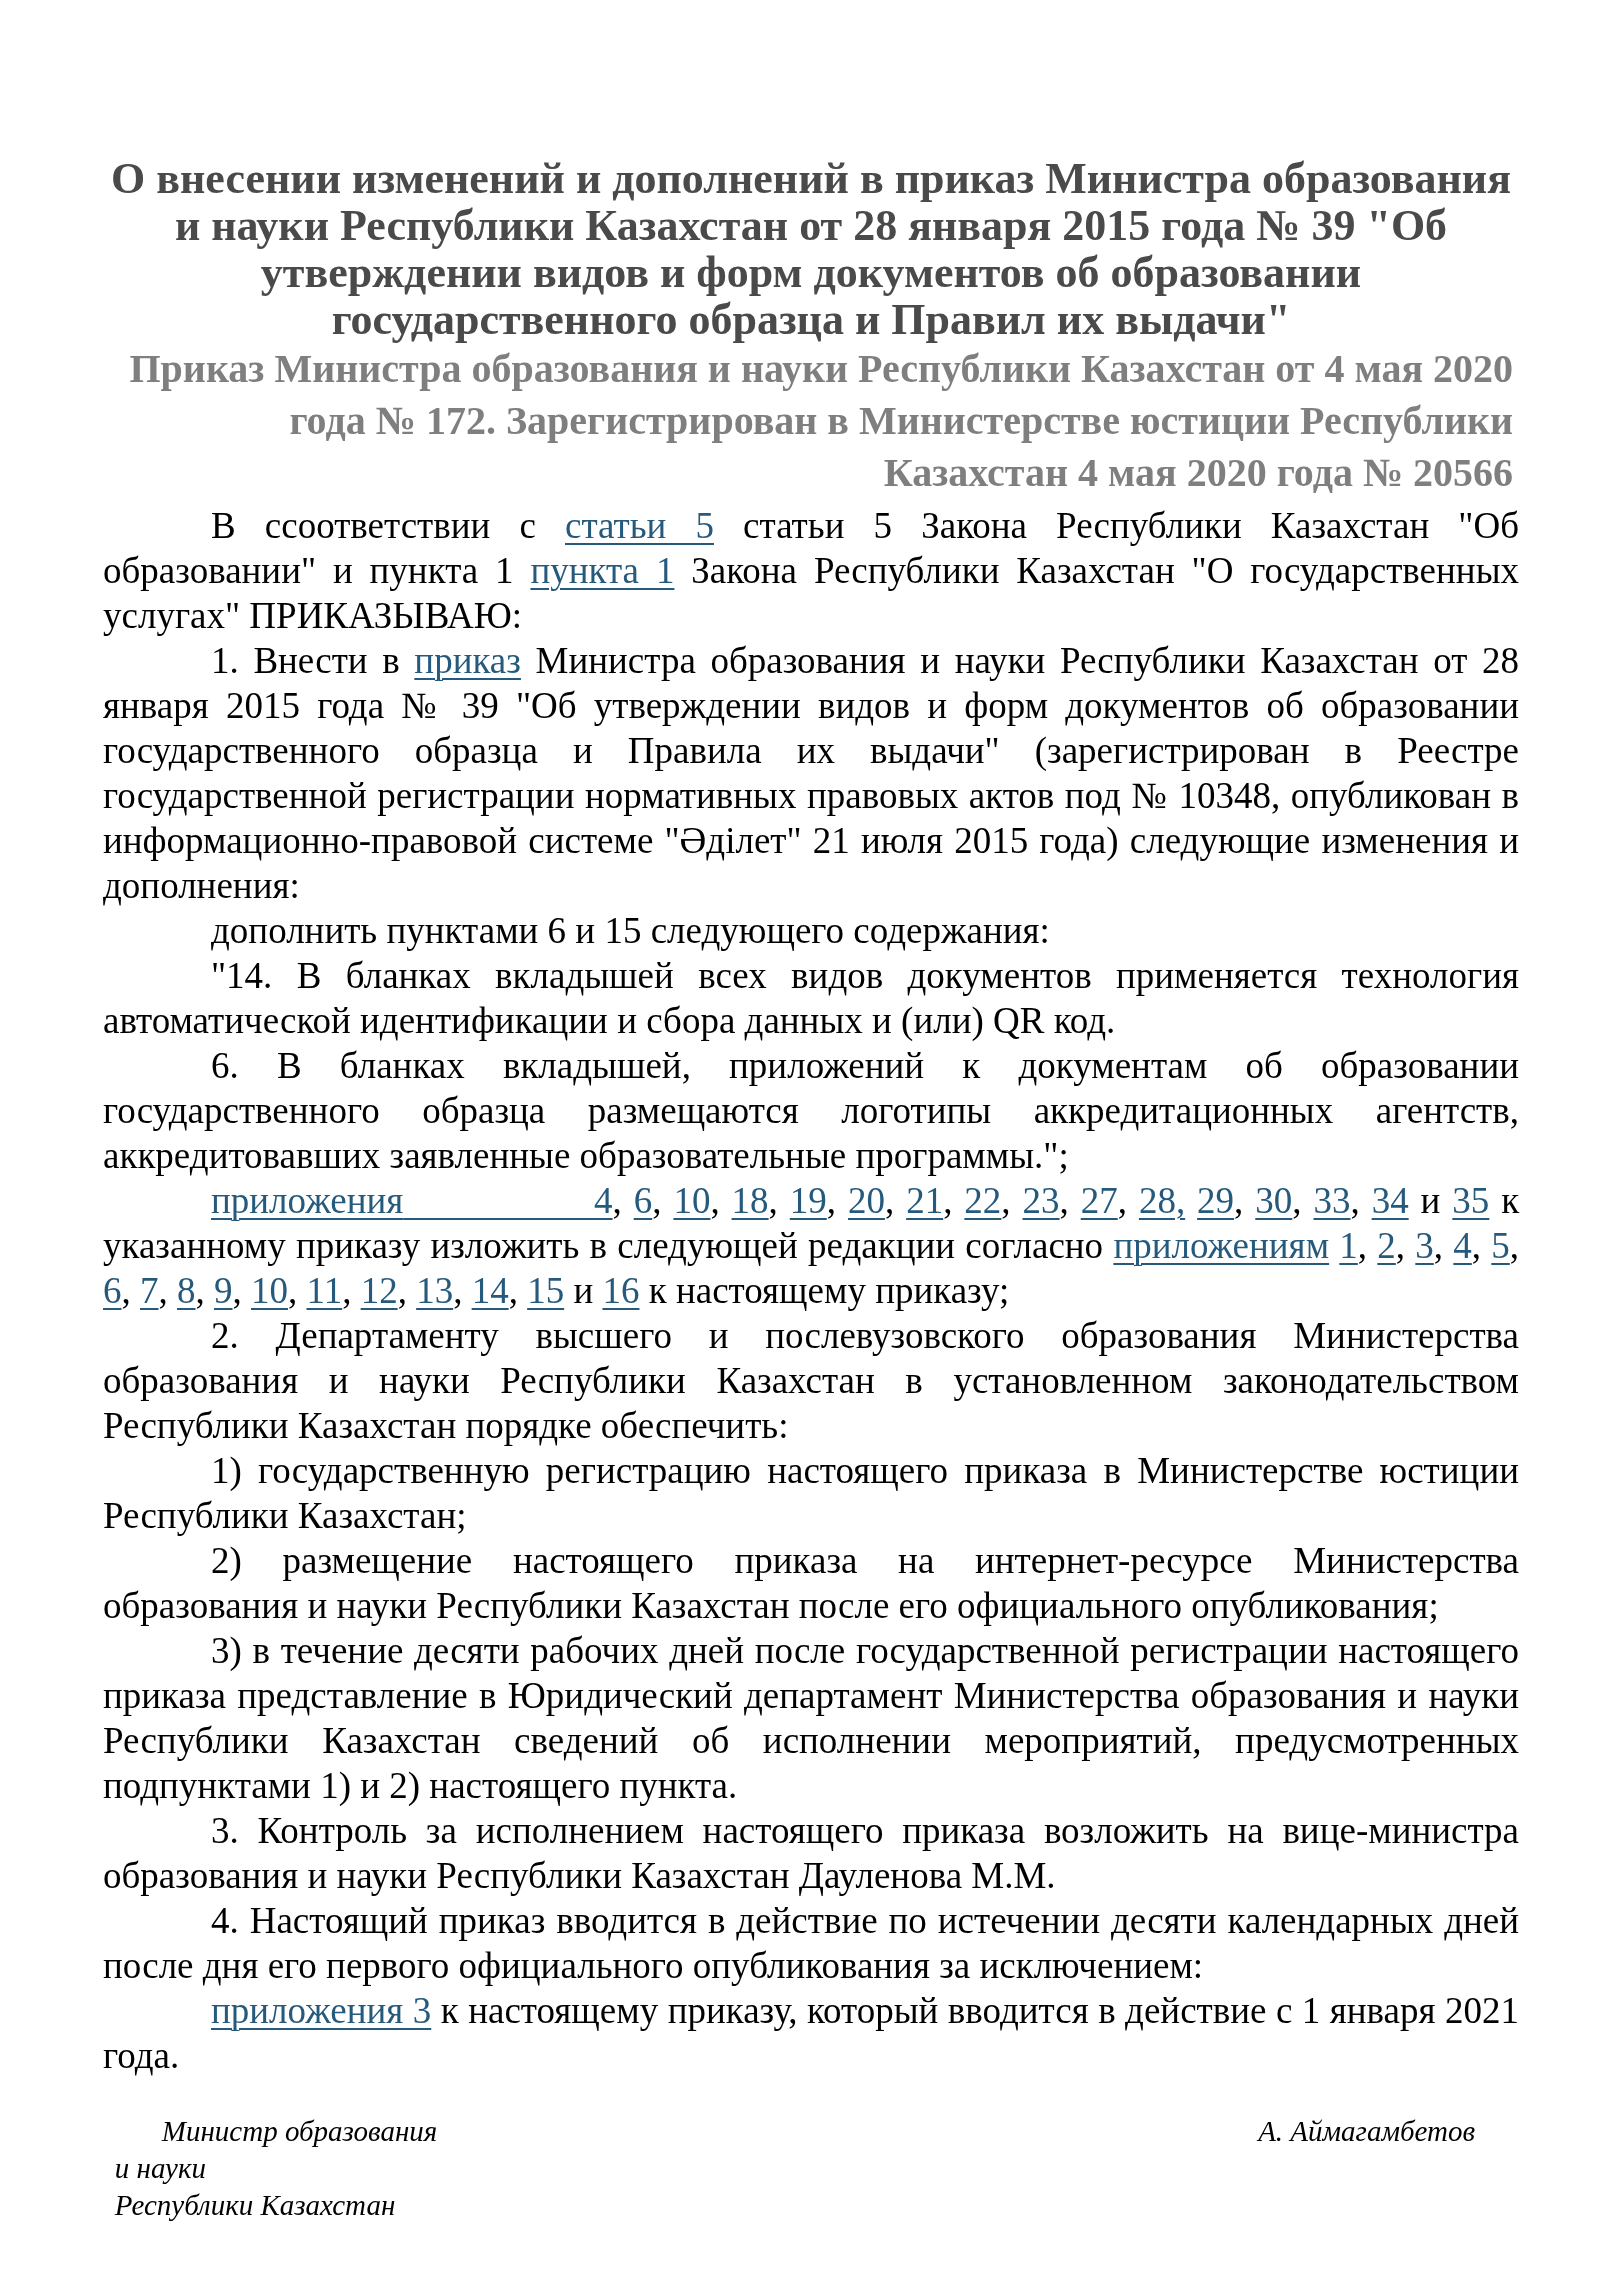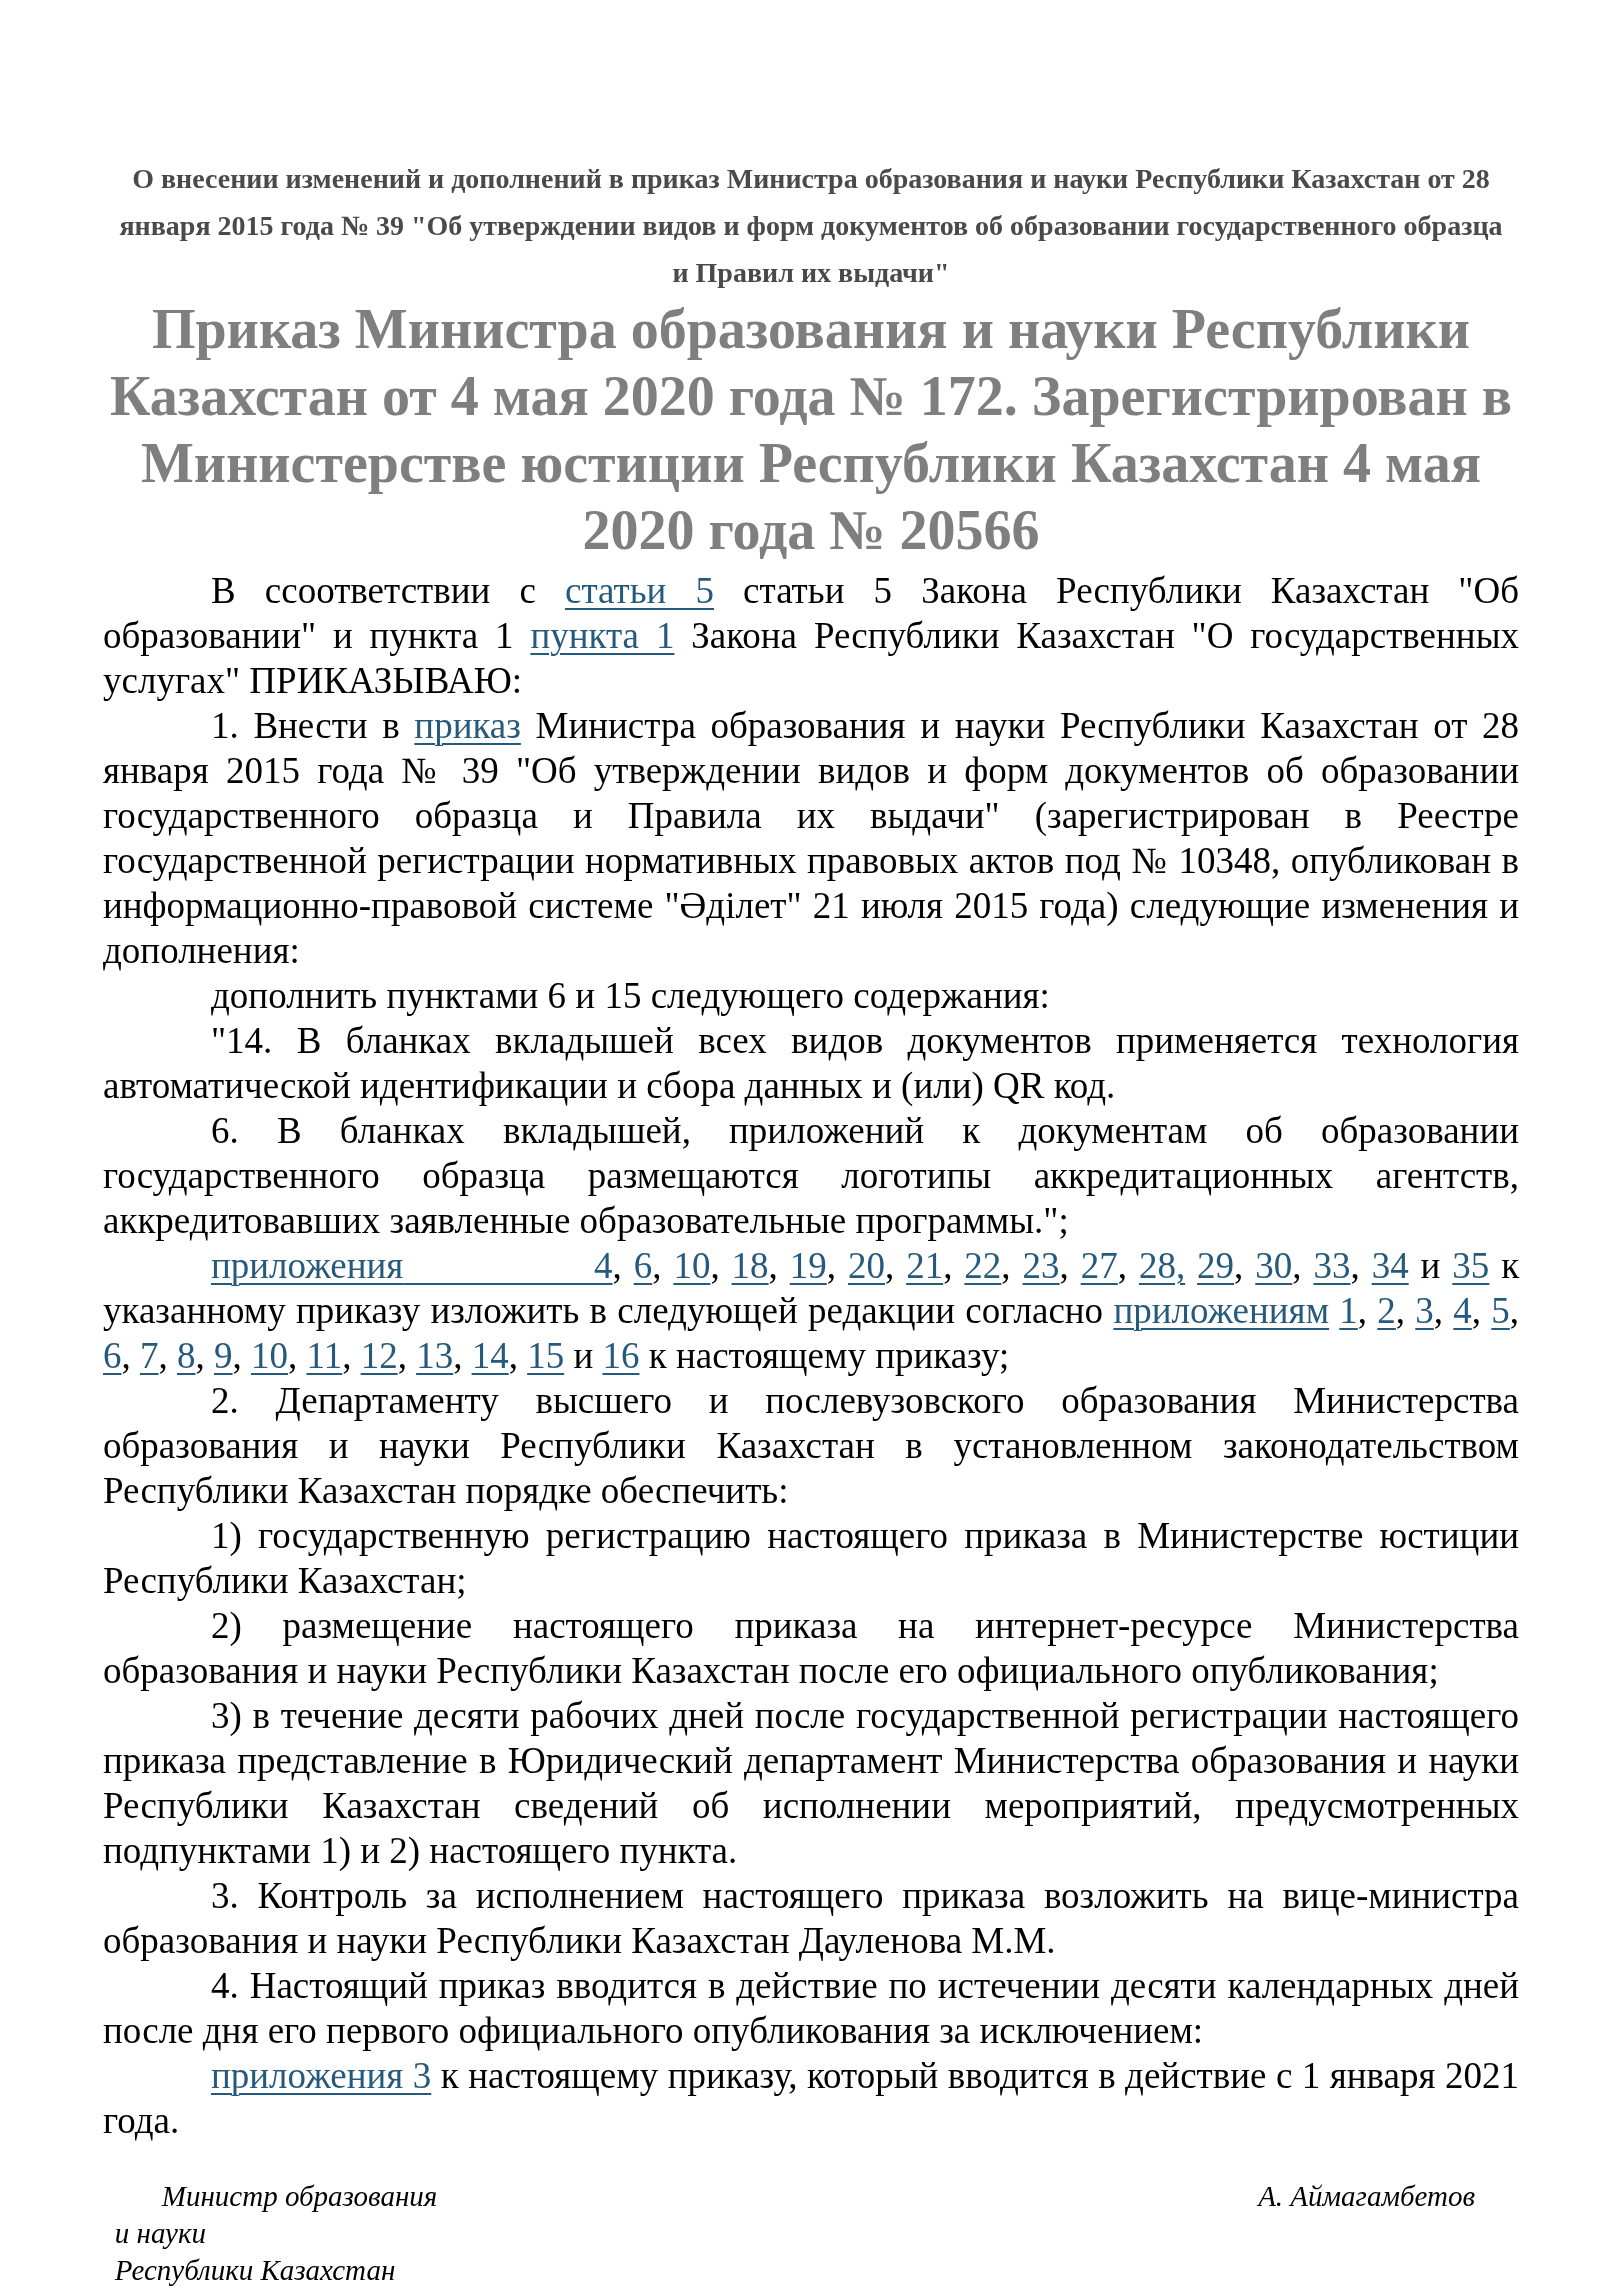--- a/index.html
+++ b/index.html
@@ -20,30 +20,30 @@
     overflow: hidden;
   }
   .page {
     width: 1621px;
     height: 2293px;
     padding: 155px 102px 0 103px;
   }
   .doc-title {
     margin: 0 5.9px 0 5.9px;
     text-align: center;
-    font-size: 28px;
+    font-size: 44px;
     line-height: 47px;
     font-weight: bold;
     color: var(--color-title);
   }
   .doc-subtitle {
     margin: 0 5.9px 3.9px 5.9px;
-    text-align: center;
-    font-size: 56px;
-    line-height: 67px;
+    text-align: right;
+    font-size: 40px;
+    line-height: 52px;
     font-weight: bold;
     color: var(--color-subtitle);
   }
   .doc-body { margin: 0; }
   .para {
     margin: 0;
     font-size: 37px;
     line-height: 45px;
     text-align: justify;
     text-indent: 108px;

